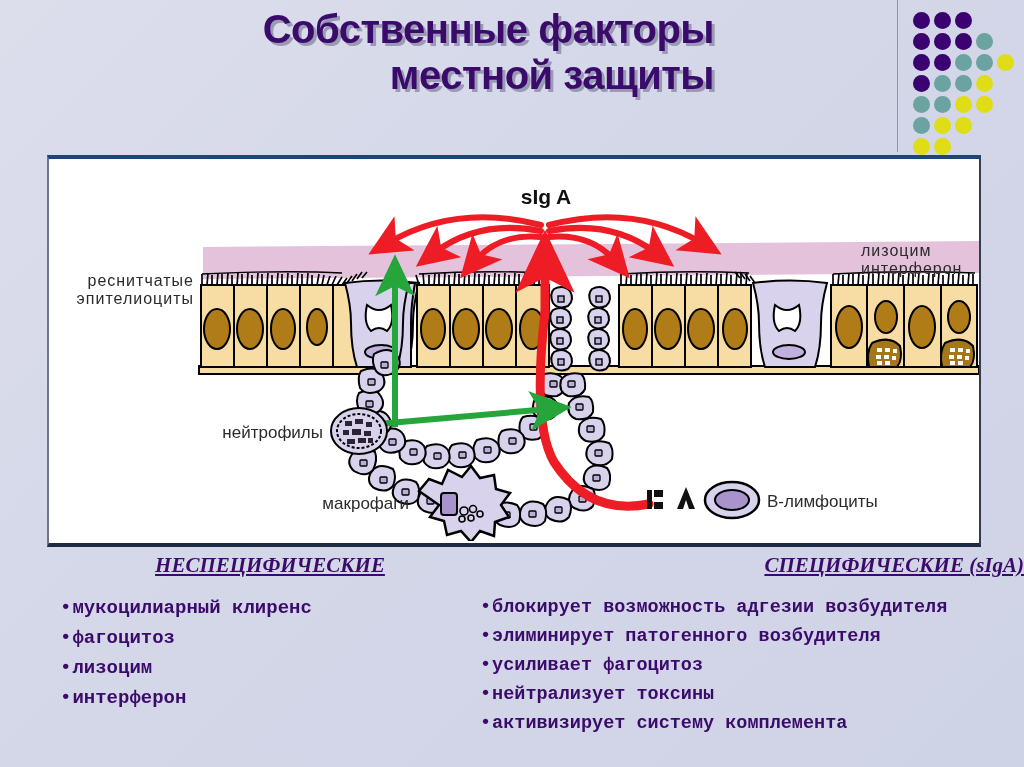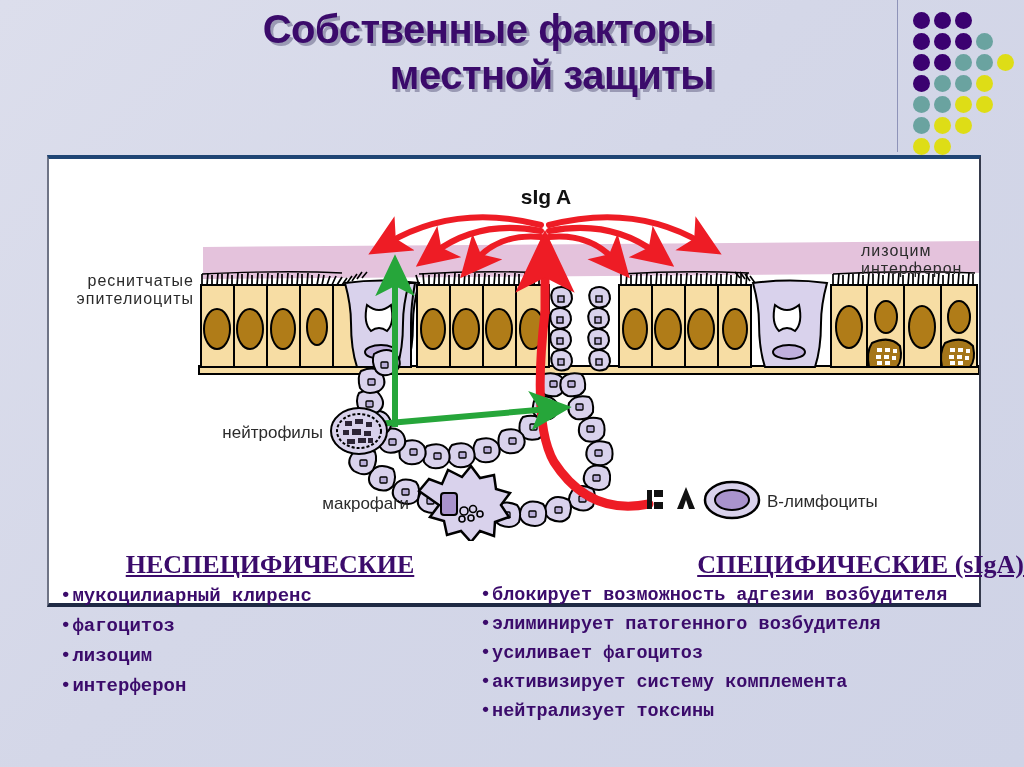--- a/index.html
+++ b/index.html
@@ -27,38 +27,38 @@
     background:#8e93b8;
   }
   #dots{position:absolute;left:913px;top:12px;width:111px;height:140px;}
   .dot{position:absolute;width:17px;height:17px;border-radius:50%;}
   .dot.p{background:#3b0170;}
   .dot.t{background:#6aa3a0;}
   .dot.y{background:#dedd16;}
 
   
   #frame{
-    position:absolute;left:47px;top:155px;width:934px;height:452px;
+    position:absolute;left:47px;top:155px;width:934px;height:392px;
     background:#ffffff;
     border-top:4px solid #1f4574;
     border-left:2px solid #6f7486;
     border-right:2px solid #353a4c;
     border-bottom:4px solid #1f2a44;
     box-sizing:border-box;
     overflow:hidden;
   }
   #diagram{position:absolute;left:0;top:0;width:930px;height:382px;}
 
   
   .col{position:absolute;color:#3b0b6b;font-family:"Liberation Serif", serif;font-weight:bold;}
   #colLeft{left:60px;top:552px;width:420px;}
   #colRight{left:480px;top:552px;width:544px;}
   .colhead{
-    text-align:center;font-size:26px;line-height:26px;
-    text-decoration:underline;margin-bottom:3px;white-space:nowrap;
+    text-align:center;font-size:21px;line-height:26px;
+    text-decoration:underline;margin-bottom:15px;white-space:nowrap;font-style:italic;
   }
   #colRight .colhead{text-align:right;padding-left:110px;}
   .blist{list-style:none;margin:0;padding:0;font-family:Liberation Mono, monospace;}
   .blist li{
     font-size:19px;line-height:30px;white-space:nowrap;
   }
   .blist li .bul{margin-right:1px;}
   #colRight .blist li{font-size:18.5px;line-height:29px;}
 </style>
 </head>
@@ -393,16 +393,16 @@
     <li><span class="bul">•</span><span>интерферон</span></li>
   </ul>
 </div>
 
 <div id="colRight" class="col">
   <div class="colhead">СПЕЦИФИЧЕСКИЕ (sIgA)</div>
   <ul class="blist">
     <li><span class="bul">•</span><span>блокирует возможность адгезии возбудителя</span></li>
     <li><span class="bul">•</span><span>элиминирует патогенного возбудителя</span></li>
     <li><span class="bul">•</span><span>усиливает фагоцитоз</span></li>
+    <li><span class="bul">•</span><span>нейтрализует токсины</span></li>
     <li><span class="bul">•</span><span>активизирует систему комплемента</span></li>
-    <li><span class="bul">•</span><span>нейтрализует токсины</span></li>
   </ul>
 </div>
 
 </body></html>

